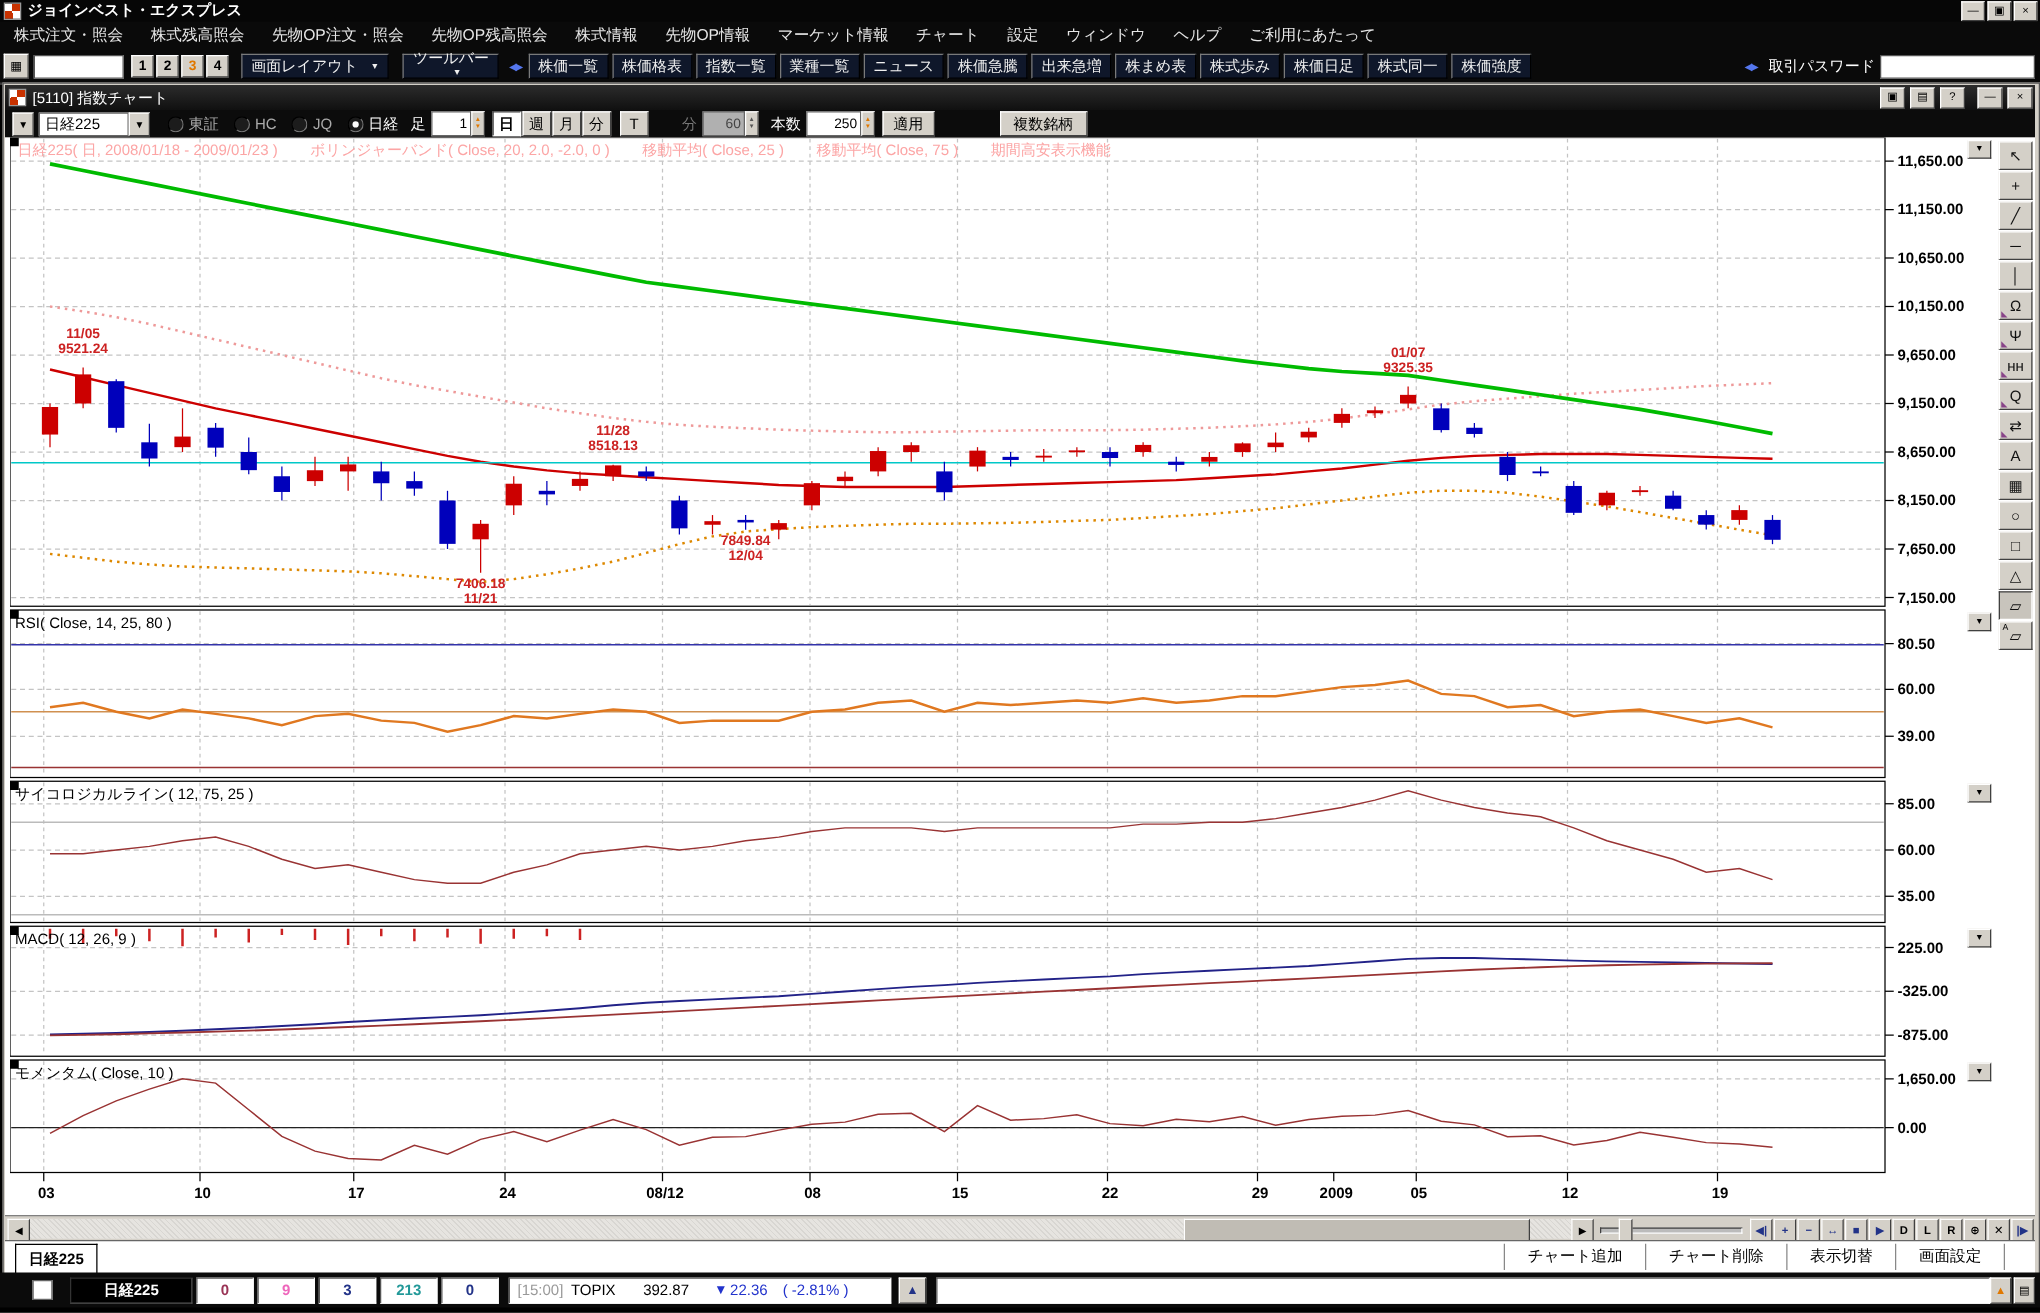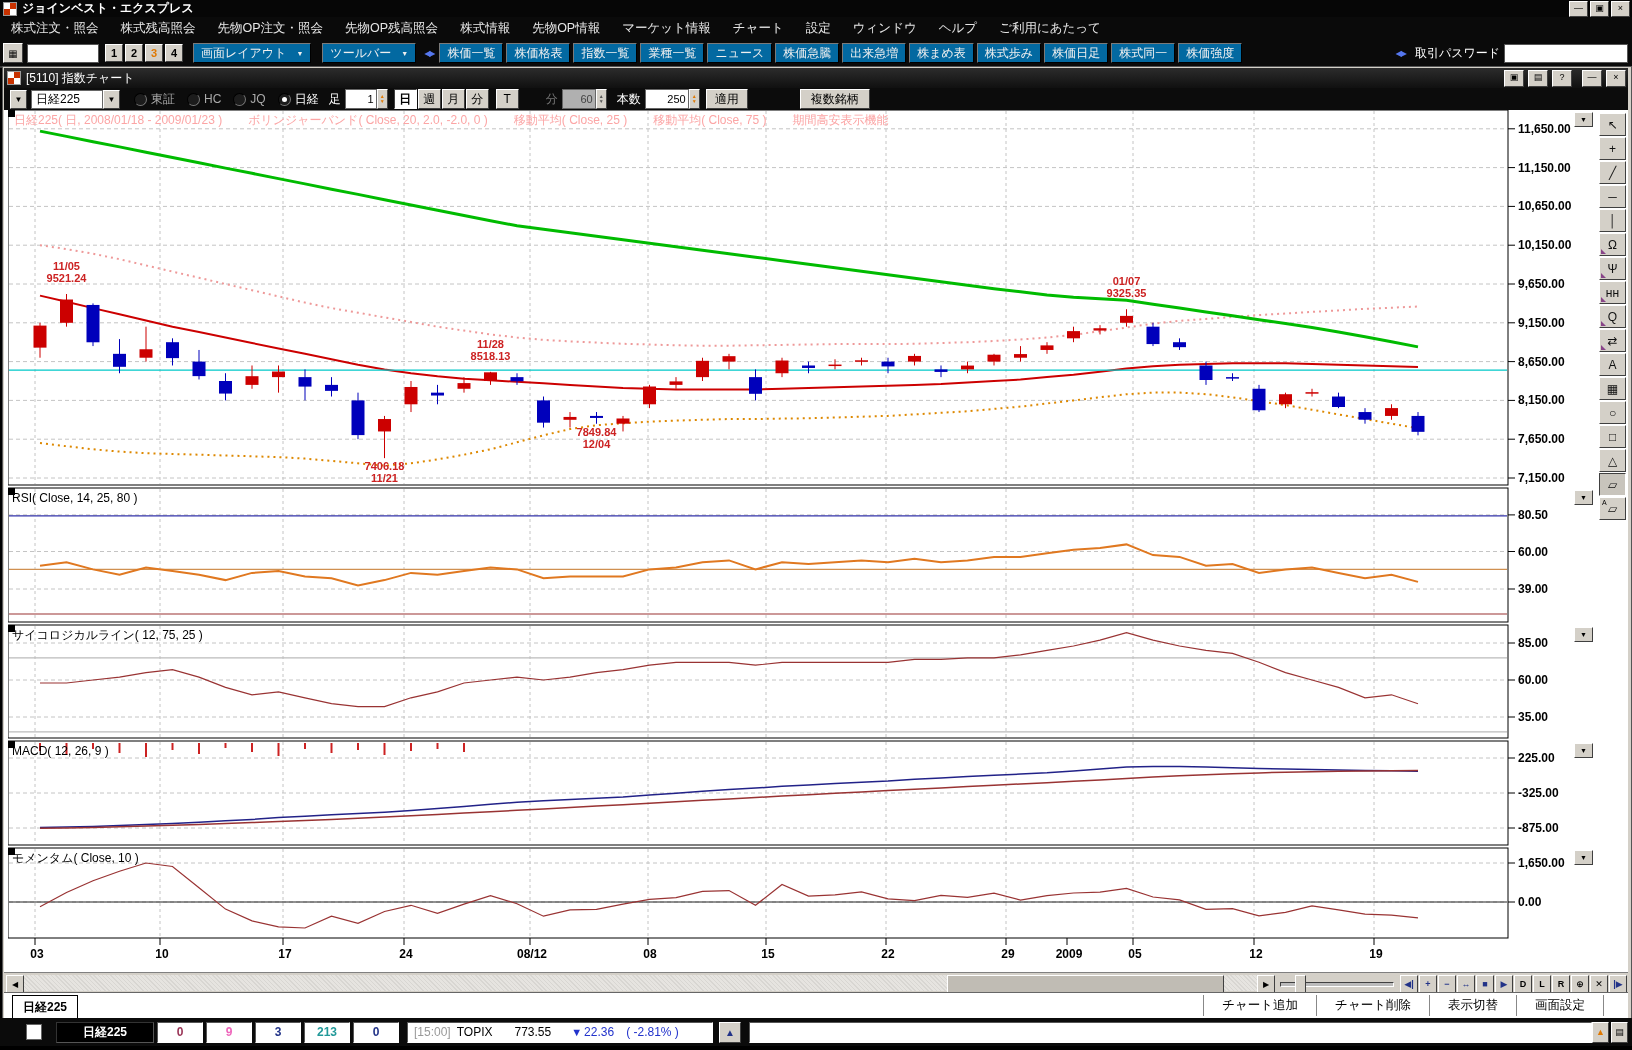--- a/index.html
+++ b/index.html
@@ -12,21 +12,21 @@
             background:conic-gradient(#c83200 0 25%,#fff 0 50%,#c83200 0 75%,#fff 0);}
   .titlebar .t{font-weight:bold;font-size:12px;}
   .winbtns{margin-left:auto;display:flex;gap:2px;padding-right:2px;}
   .wbtn{width:17px;height:14px;background:#d4d0c8;border:1px solid;border-color:#fff #404040 #404040 #fff;
         color:#000;font-size:9px;line-height:12px;text-align:center;}
   .menubar{left:0;top:17px;width:1632px;height:23px;background:#0a0a0a;display:flex;align-items:center;
            border-bottom:1px solid #2a2a2a;}
   .menu-item{color:#e6e6e6;padding:0 11px;font-size:12.5px;white-space:nowrap;}
   .toolbar{left:0;top:40px;width:1632px;height:26px;background:#0a0a0a;display:flex;align-items:center;
            border-bottom:2px solid #3a3a3a;}
-  .btn-dark{background:#0369a1;color:#f0f0f0;border:1px solid;border-color:#7a7a7a #000 #000 #7a7a7a;
+  .btn-dark{background:#0f172a;color:#f0f0f0;border:1px solid;border-color:#7a7a7a #000 #000 #7a7a7a;
             height:18px;display:inline-flex;align-items:center;justify-content:flex-end;padding:0 7px;
             margin-right:3px;white-space:nowrap;font-size:12px;}
   .btn-silver{background:#d4d0c8;color:#000;border:1px solid;border-color:#fff #404040 #404040 #fff;
               display:inline-flex;align-items:center;justify-content:center;white-space:nowrap;}
   .numbtn{width:16px;height:16px;margin-right:2px;font-weight:bold;font-size:11px;}
   .numbtn.hot{color:#e07800;}
   .tb-input{width:66px;height:15px;background:#fff;border:1px solid #555;margin:0 6px 0 4px;font-size:11px;}
   .pair-icon{color:#5577ee;font-size:8px;letter-spacing:-1px;margin:0 5px;}
   .pw-label{color:#fff;margin-left:4px;}
   .pw-input{width:118px;height:15px;background:#fff;border:1px solid #555;margin:0 4px;}
@@ -133,21 +133,21 @@
     </div>
 
   <div class="abs toolbar">
     <div class="btn-silver" style="width:18px;height:18px;margin:0 0 0 3px;font-size:10px;">▦</div>
     <input class="tb-input" style="">
     <span id="numgroup"><span class="btn-silver numbtn">1</span><span class="btn-silver numbtn">2</span><span class="btn-silver numbtn hot">3</span><span class="btn-silver numbtn">4</span></span>
     <div class="btn-dark" style="margin-left:8px;">
       <span>画面レイアウト</span>
       <span style="font-size:7px;margin-left:10px;">▼</span>
     </div>
-    <div class="btn-dark" style="margin-left:8px;">
+    <div class="btn-dark" style="margin-left:8px;flex-direction:column;">
       <span>ツールバー</span>
       <span style="font-size:7px;margin-left:10px;">▼</span>
     </div>
     <span class="pair-icon">◀▶</span>
     <span id="tbbtns"><span class="btn-dark">株価一覧</span><span class="btn-dark">株価格表</span><span class="btn-dark">指数一覧</span><span class="btn-dark">業種一覧</span><span class="btn-dark">ニュース</span><span class="btn-dark">株価急騰</span><span class="btn-dark">出来急増</span><span class="btn-dark">株まめ表</span><span class="btn-dark">株式歩み</span><span class="btn-dark">株価日足</span><span class="btn-dark">株式同一</span><span class="btn-dark">株価強度</span></span>
     <span style="margin-left:auto;" class="pair-icon">◀▶</span>
     <span class="pw-label">取引パスワード</span>
     <input type="password" class="pw-input" style="">
   </div>
 
@@ -597,21 +597,21 @@
     <span id="sbcells" style="display:inline-flex;">
         <div class="sb-cell" style="color: rgb(153, 51, 85);">0</div>
         <div class="sb-cell" style="color: rgb(238, 102, 187);">9</div>
         <div class="sb-cell" style="color: rgb(34, 51, 136);">3</div>
         <div class="sb-cell" style="color: rgb(34, 153, 153);">213</div>
         <div class="sb-cell" style="color: rgb(34, 51, 136);">0</div>
       </span>
     <div class="sb-quote">
       <span class="tm">[15:00]</span>
       <span class="nm">TOPIX</span>
-      <span class="pr">773.55</span>
+      <span class="pr">392.87</span>
       <span class="tri">▼</span>
       <span class="ch">22.36</span>
       <span class="pc">( -2.81% )</span>
     </div>
     <div class="btn-silver sb-upbtn">▲</div>
     <div class="sb-empty"></div>
     <div class="sb-corner">
       <div class="btn-silver sb-cbtn up">▲</div>
       <div class="btn-silver sb-cbtn">▤</div>
     </div>

